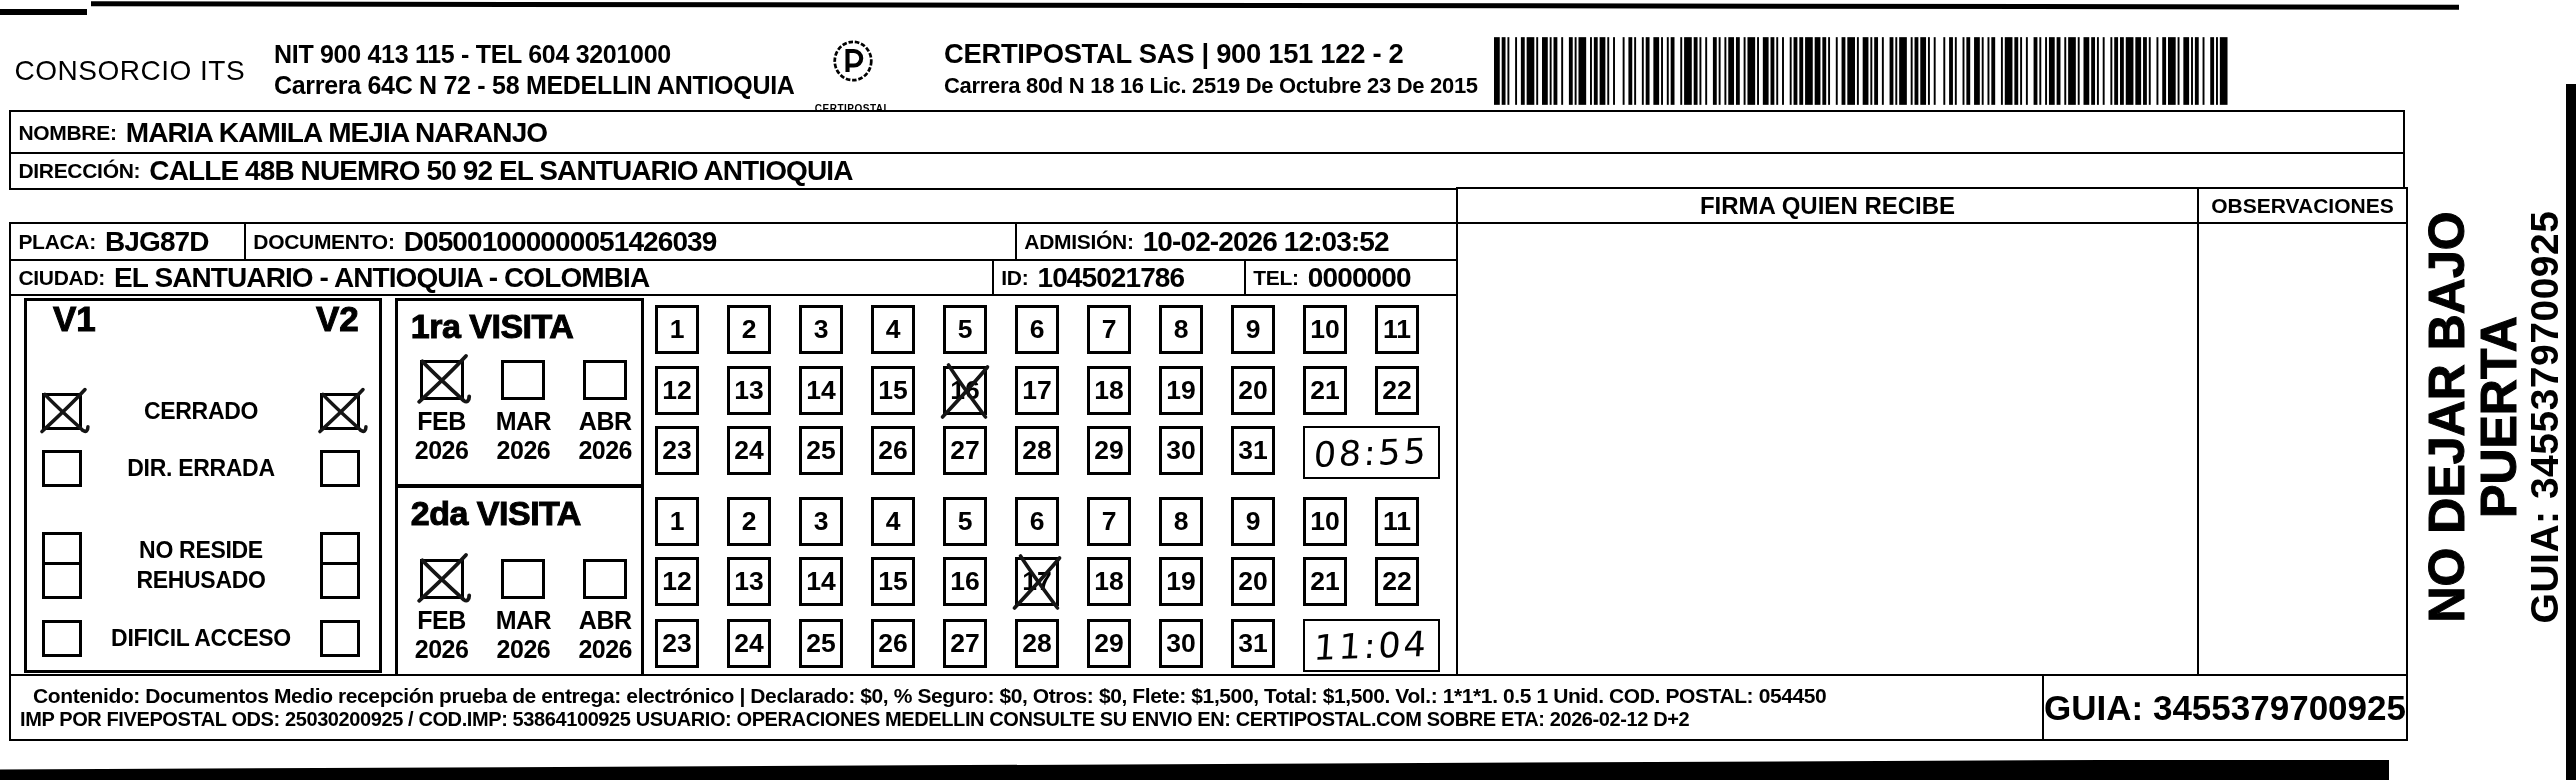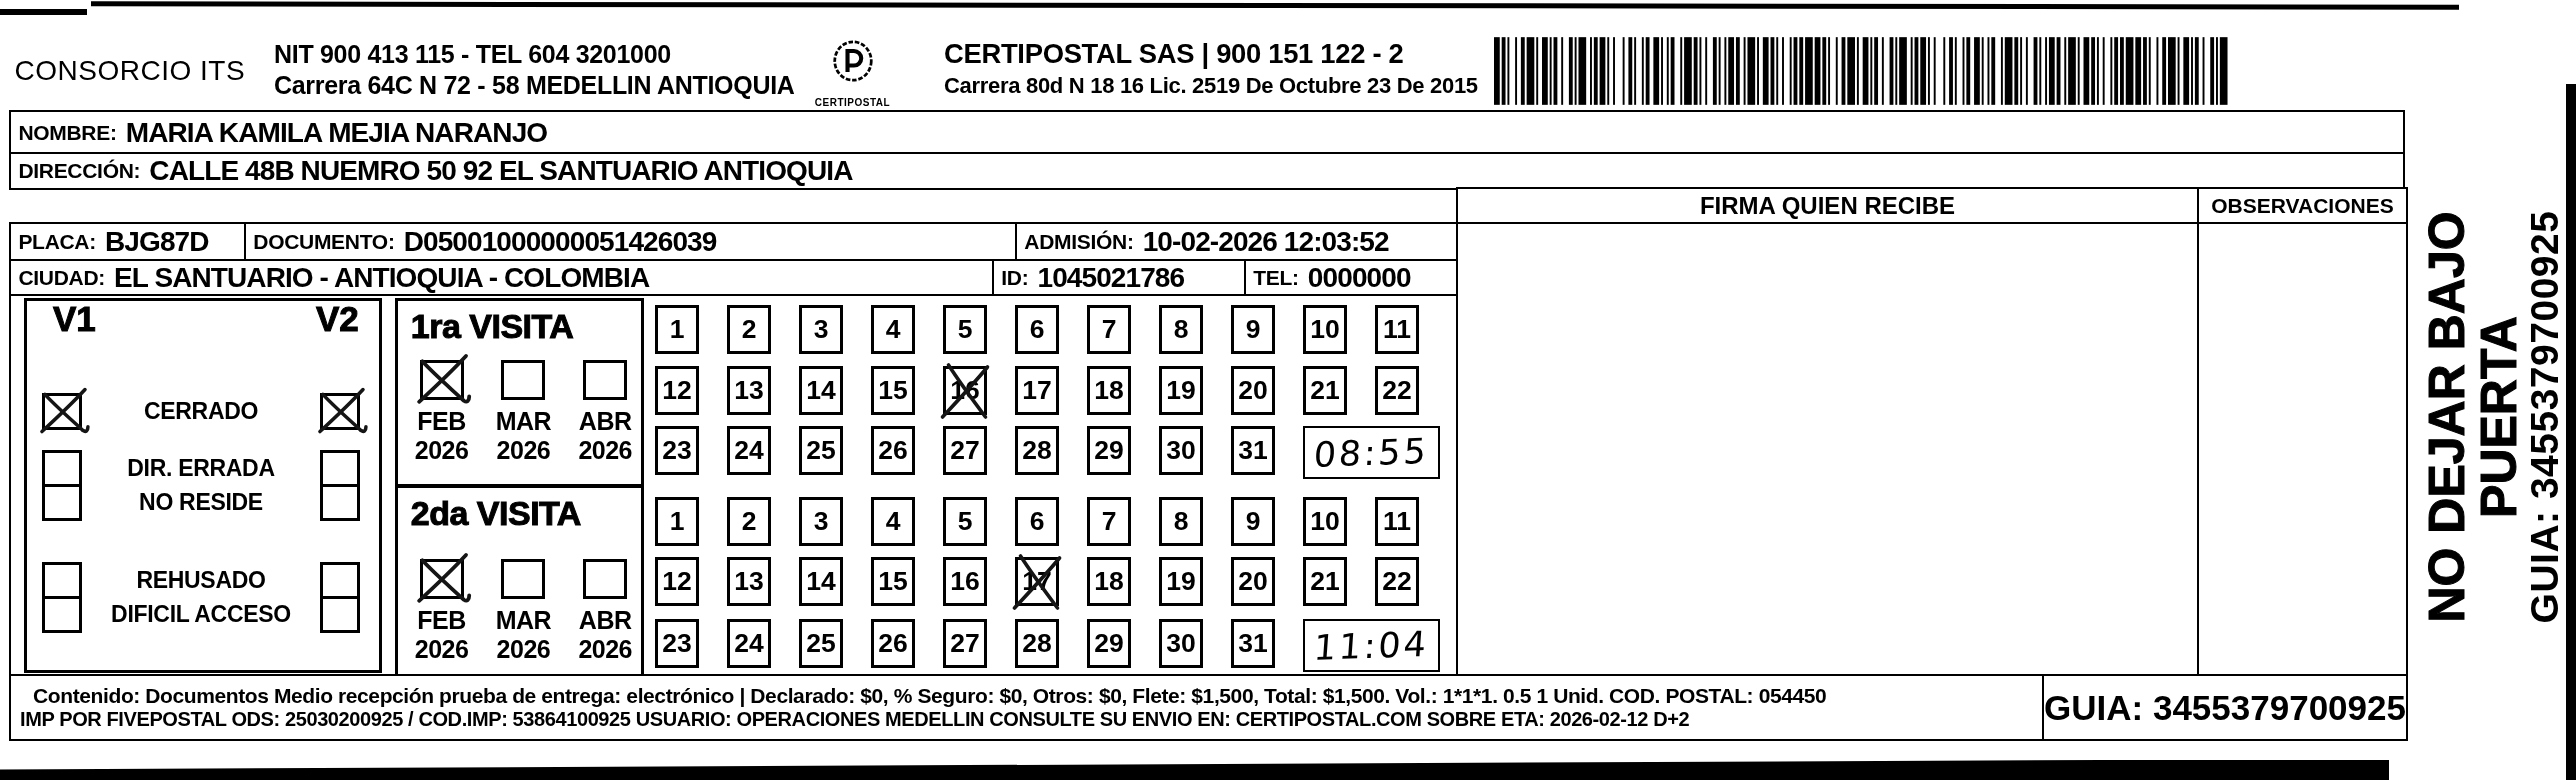--- a/index.html
+++ b/index.html
@@ -34,21 +34,21 @@
   .day{position:relative;width:44px;height:49px;border:3.7px solid #000;box-sizing:border-box;
        display:flex;align-items:center;justify-content:center;font-size:26.5px;font-weight:700;background:#fff}
   .time-box{position:relative;width:137px;height:53px;border:2.7px solid #000;box-sizing:border-box;
             display:flex;align-items:center;justify-content:center;background:#fff}
   .hand{font-family:"DejaVu Sans",sans-serif;font-size:35px;font-weight:400;
         transform:skewX(-6deg) rotate(-2deg);letter-spacing:2.7px;white-space:nowrap}
   
   .lh-company{position:absolute;left:14.6px;top:55px;font-size:28px;letter-spacing:0.5px}
   .lh-small{position:absolute;font-size:25px;font-weight:700;letter-spacing:-0.3px;white-space:nowrap}
   .logo-wrap{position:absolute;left:807px;top:40px;width:91px;text-align:center}
-  .logo-name{font-size:10px;font-weight:700;letter-spacing:0.5px;margin-top:12px}
+  .logo-name{font-size:10px;font-weight:700;letter-spacing:0.5px;margin-top:18px}
   .logo-sub{width:79px;margin:1.8px auto 0;border-bottom:2.7px dotted #000;height:0.9px}
   
   .foot-line{white-space:nowrap;letter-spacing:-0.4px}
   
   #vbanner{position:absolute;left:2421px;top:728px;width:622px;transform:rotate(-90deg);
            transform-origin:0 0;text-align:center;line-height:1.04}
   #vbanner .b1{font-size:50px;letter-spacing:0px}
   #vbanner .b2{font-size:39px;font-weight:700;letter-spacing:0.5px}
 </style>
 </head>
@@ -317,31 +317,31 @@
           <path d="M5 3 C16 15 30 27 44 40 c3 2 5 0 5 -4"></path>
           <path d="M46 -2 C33 12 15 29 2 41"></path>
         </svg>
       </span>
     </div>
     <div class="status-row" style="top: 450px;">
       <span class="cb "></span>
       <span class="status-label">DIR. ERRADA</span>
       <span class="cb "></span>
     </div>
-    <div class="status-row" style="top: 484px; gap: 42px;">
+    <div class="status-row" style="top: 532px; gap: 42px;">
       <span class="cb "></span>
       <span class="status-label">NO RESIDE</span>
       <span class="cb "></span>
     </div>
     <div class="status-row" style="top: 562px;">
       <span class="cb "></span>
       <span class="status-label">REHUSADO</span>
       <span class="cb "></span>
     </div>
-    <div class="status-row" style="top: 596px;">
+    <div class="status-row" style="top: 620px;">
       <span class="cb "></span>
       <span class="status-label">DIFICIL ACCESO</span>
       <span class="cb "></span>
     </div>
     <div class="dayrow" style="top: 305px;">
       <span class="day">1</span>
       <span class="day">2</span>
       <span class="day">3</span>
       <span class="day">4</span>
       <span class="day">5</span>

